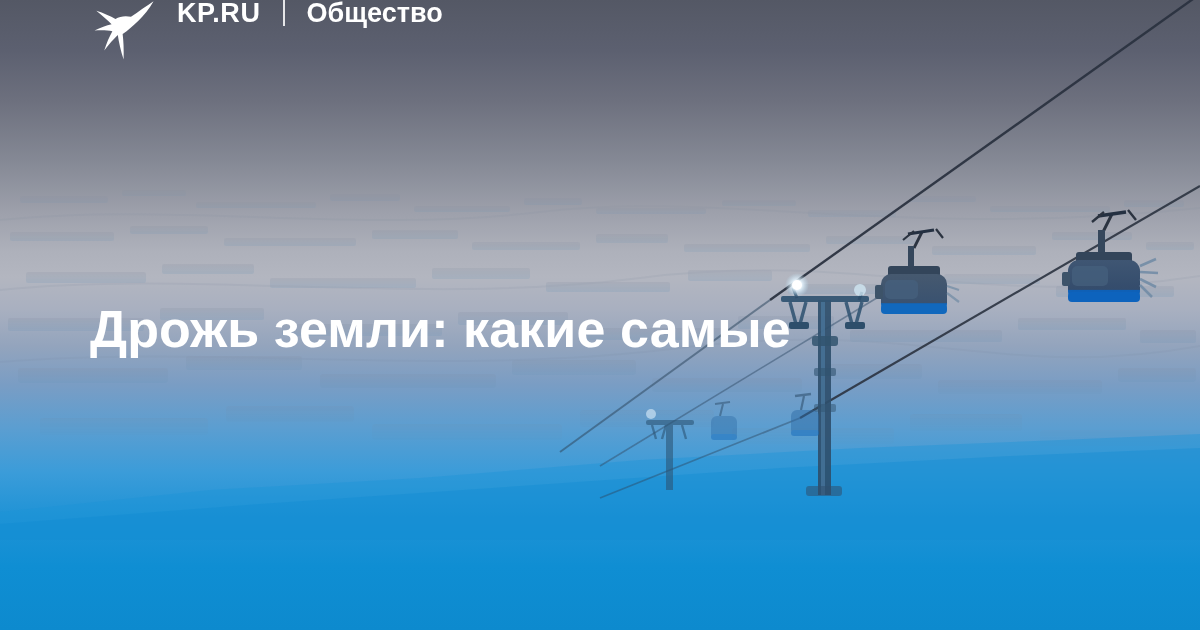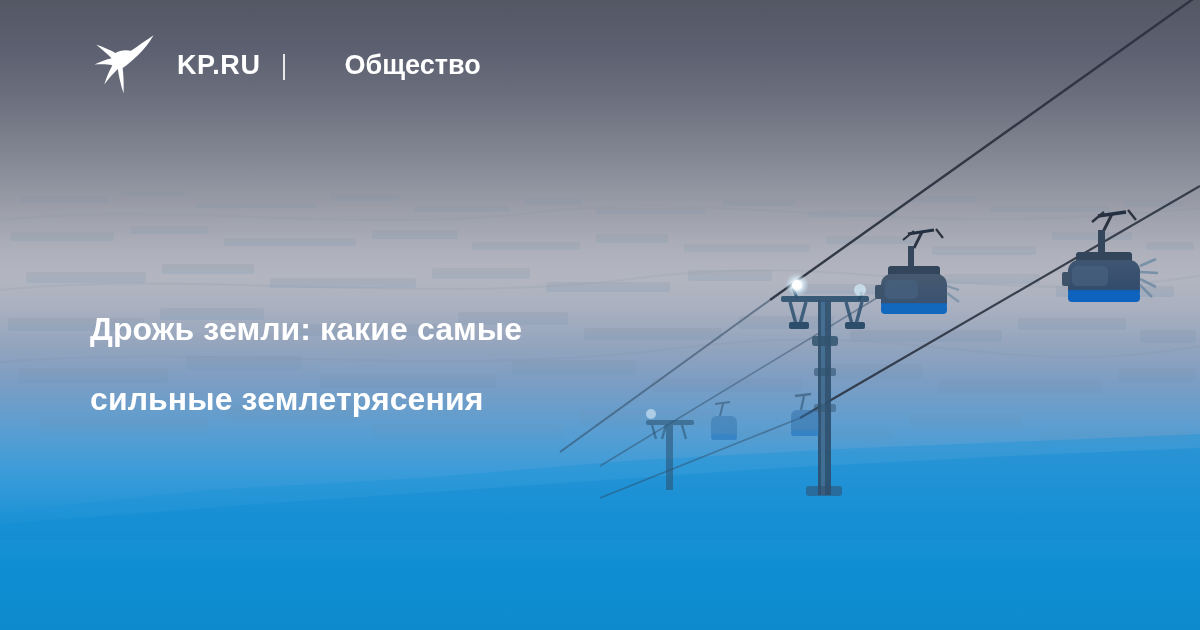--- a/index.html
+++ b/index.html
@@ -39,39 +39,39 @@
 
   
   .ridge{position:absolute;left:0;top:420px;width:1200px;height:120px;}
 
   
   .cableway{position:absolute;left:0;top:0;width:1200px;height:630px;}
 
   
   .header{
     position:absolute;left:0;top:0;width:1200px;height:130px;
-    display:flex;align-items:center;padding-left:93px;box-sizing:border-box;
+    display:flex;align-items:flex-start;padding-left:93px;box-sizing:border-box;
   }
   .logo{width:62px;height:62px;margin-right:22px;flex:none;display:block;}
   .brand{
     color:#ffffff;font-size:27px;font-weight:bold;letter-spacing:.6px;
     line-height:1;white-space:nowrap;
   }
   .divider{
     display:inline-block;width:2px;height:26px;background:#ffffff;
     opacity:.85;margin:0 22px -4px 22px;
   }
   .rubric{
-    color:#ffffff;font-size:27px;font-weight:bold;line-height:1;white-space:nowrap;margin-left:38px;
+    color:#ffffff;font-size:27px;font-weight:bold;line-height:1;white-space:nowrap;
   }
 
   
   .headline{
     position:absolute;left:90px;top:294px;width:860px;
-    color:#ffffff;font-size:32px;font-weight:bold;line-height:70px;
+    color:#ffffff;font-size:52px;font-weight:bold;line-height:70px;
     letter-spacing:.1px;
   }
   .headline .ln{display:block;white-space:nowrap;}
 </style>
 </head>
 <body>
 
 <div class="card">
 
   <div class="town">
@@ -267,16 +267,15 @@
            C 26.6 43.2 28.6 52.1 31.6 61.4 C 31.9 51.2 31.5 42.2 30.6 35.2
            C 35.4 32.0 41.0 27.3 46.6 21.8 C 52.2 16.3 58.3 8.7 62.5 1.2 Z"></path>
     </svg>
     <div class="brand">KP.RU</div>
     <span class="divider"></span>
     <div class="rubric">Общество</div>
   </div>
 
   <div class="headline">
     <span class="ln">Дрожь земли: какие самые</span>
-    <span class="ln">сильные землетрясения</span>
   </div>
 
 </div>
 
 </body></html>

